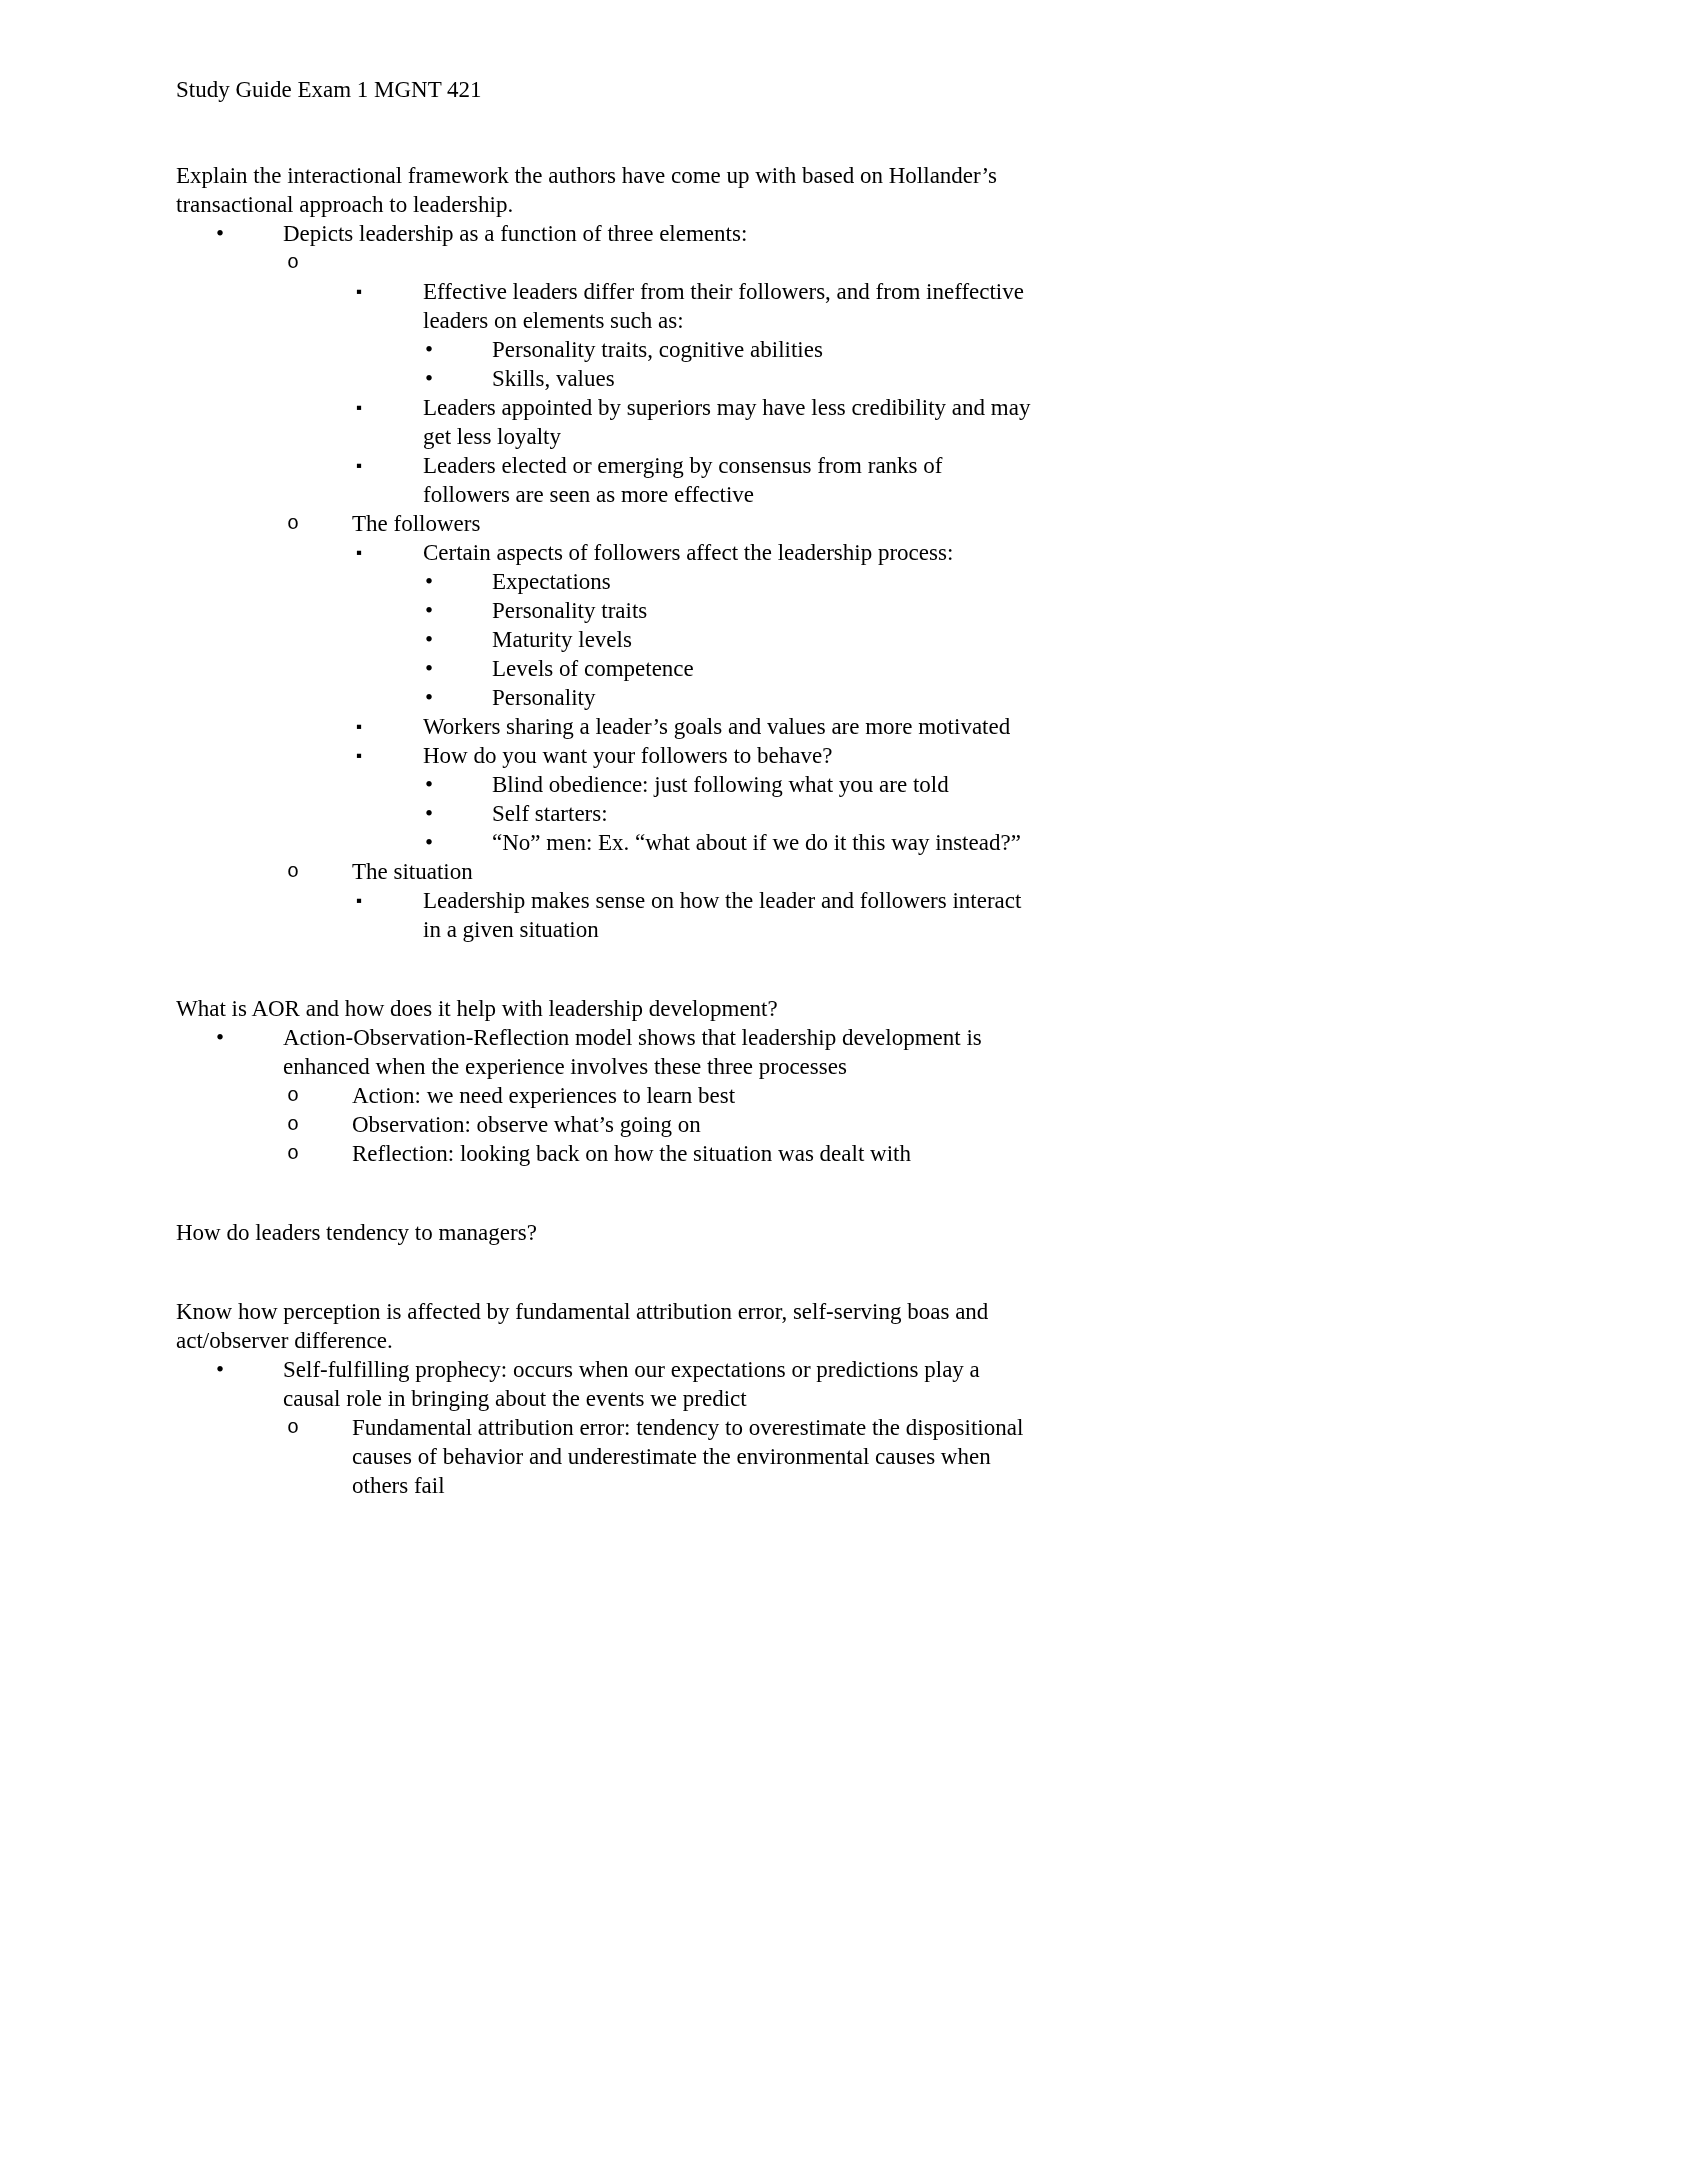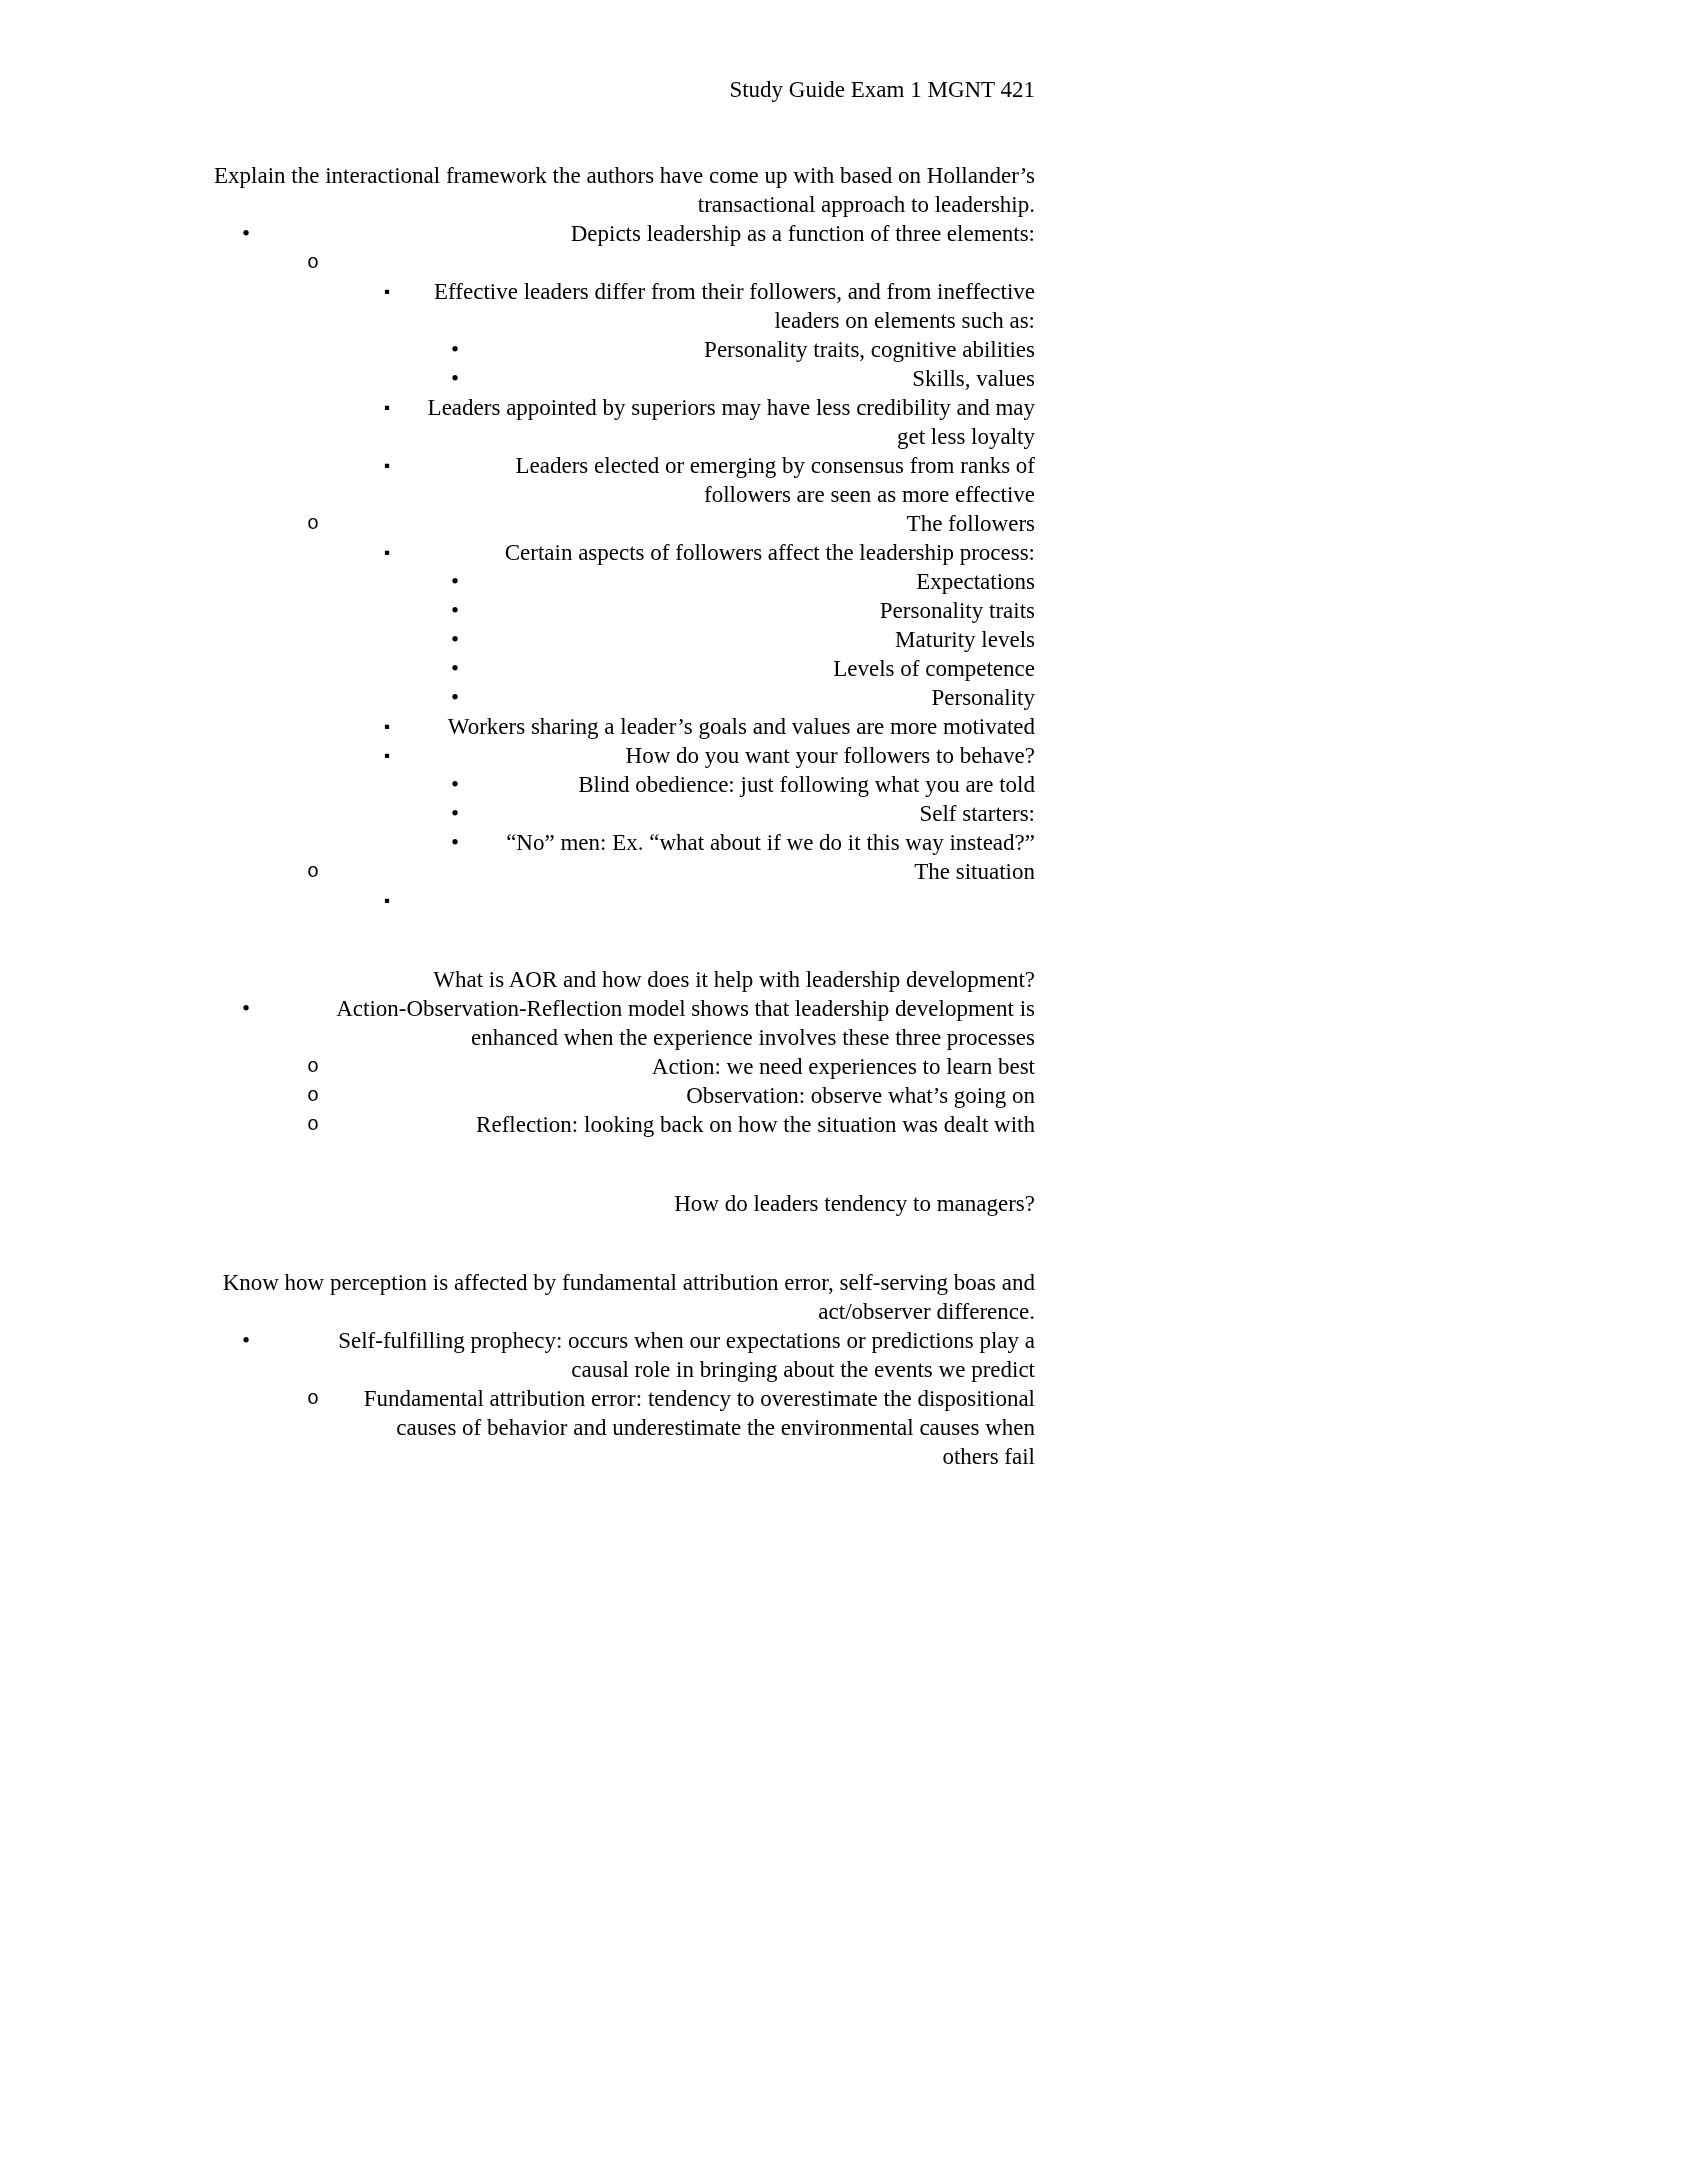--- a/index.html
+++ b/index.html
@@ -8,21 +8,20 @@
     background: #ffffff;
   }
   .page {
     position: relative;
     width: 1683px;
     height: 2178px;
     background: #ffffff;
     font-family: "Liberation Serif", serif;
     color: #000000;
     overflow: hidden;
-    text-align: right;
   }
   .content {
     position: absolute;
     left: 176px;
     top: 75px;
     width: 859px;
     font-size: 23px;
     line-height: 29px;
   }
   .doc-header {
@@ -141,20 +140,21 @@
         <div class="li b4">
           <span class="bullet b4">•</span>
           <div class="li-text">“No” men: Ex. “what about if we do it this way instead?”</div>
         </div>
         <div class="li b2">
           <span class="bullet b2">o</span>
           <div class="li-text">The situation</div>
         </div>
         <div class="li b3">
           <span class="bullet b3">▪</span>
+          <div class="li-text">Leadership makes sense on how the leader and followers interact in a given situation</div>
         </div>
         <div class="gap"></div>
         <div class="para">What is AOR and how does it help with leadership development?</div>
         <div class="li b1">
           <span class="bullet b1">•</span>
           <div class="li-text">Action-Observation-Reflection model shows that leadership development is enhanced when the experience involves these three processes</div>
         </div>
         <div class="li b2">
           <span class="bullet b2">o</span>
           <div class="li-text">Action: we need experiences to learn best</div>

